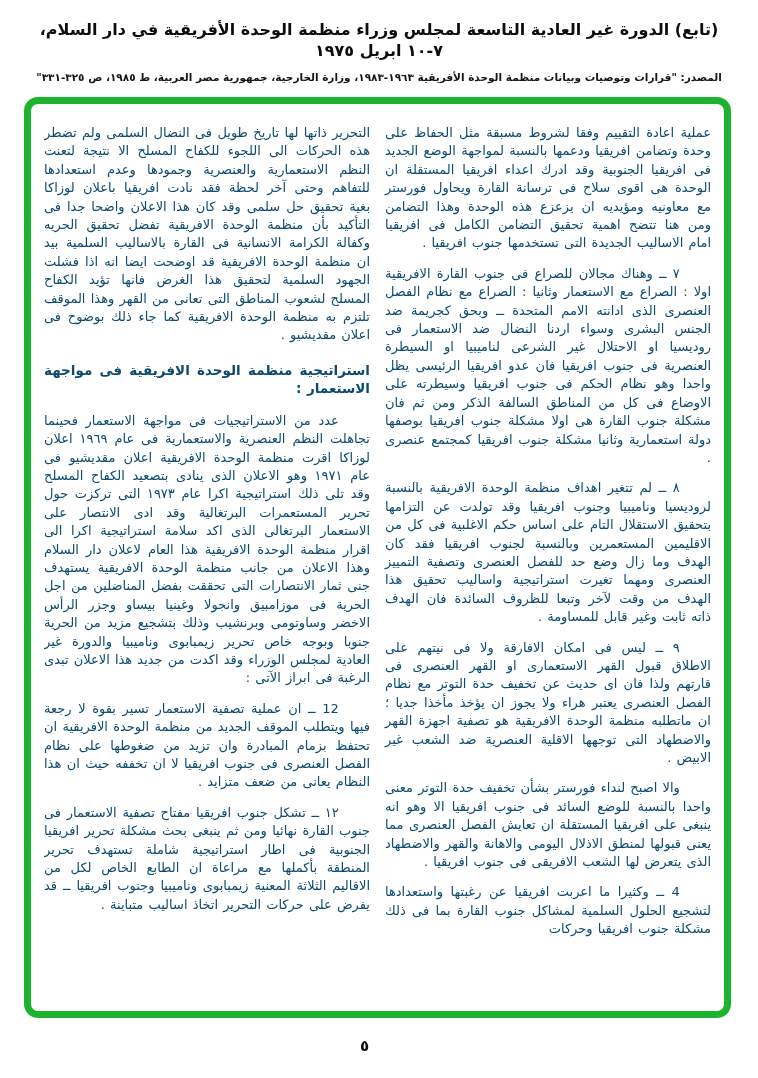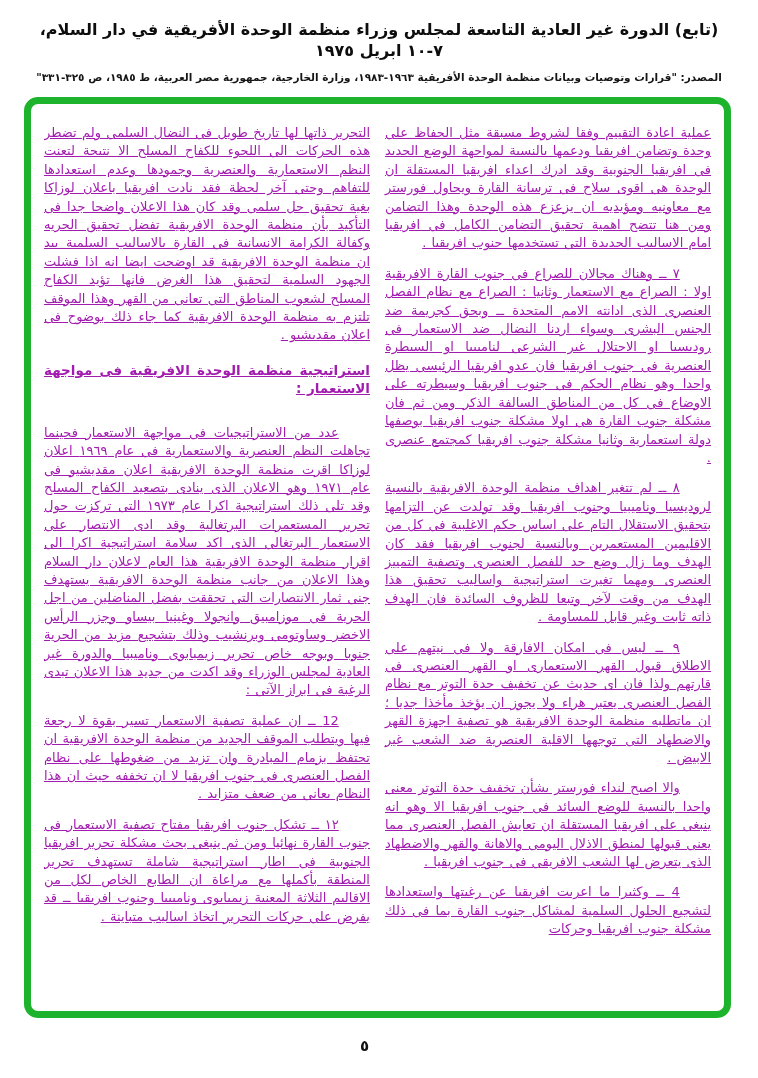--- a/index.html
+++ b/index.html
@@ -65,32 +65,31 @@
     flex: 1 1 0;
     min-width: 0;
     direction: rtl;
     text-align: justify;
     text-justify: inter-word;
   }
   .column p {
     margin: 0 0 12px 0;
     font-size: 13px;
     line-height: 18.4px;
-    color: #a21caf;
+    color: #0c4a6e;
     word-spacing: 1px;
-    text-decoration: underline;
   }
   .column p.indent {
     text-indent: 2.4em;
   }
   .column p.heading {
     font-weight: bold;
     font-size: 13.5px;
     margin-top: 16px;
-    margin-bottom: 26px;
+    margin-bottom: 14px;
   }
   .page-number {
     position: absolute;
     top: 1037px;
     left: 360px;
     font-size: 15px;
     font-weight: bold;
     color: #111111;
   }
 </style>

